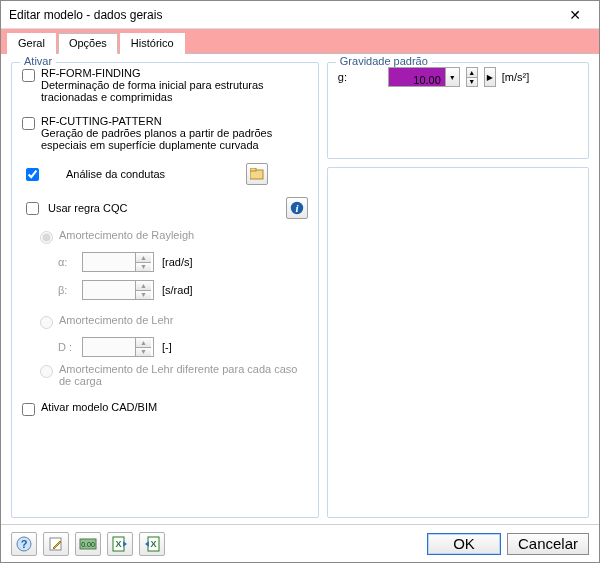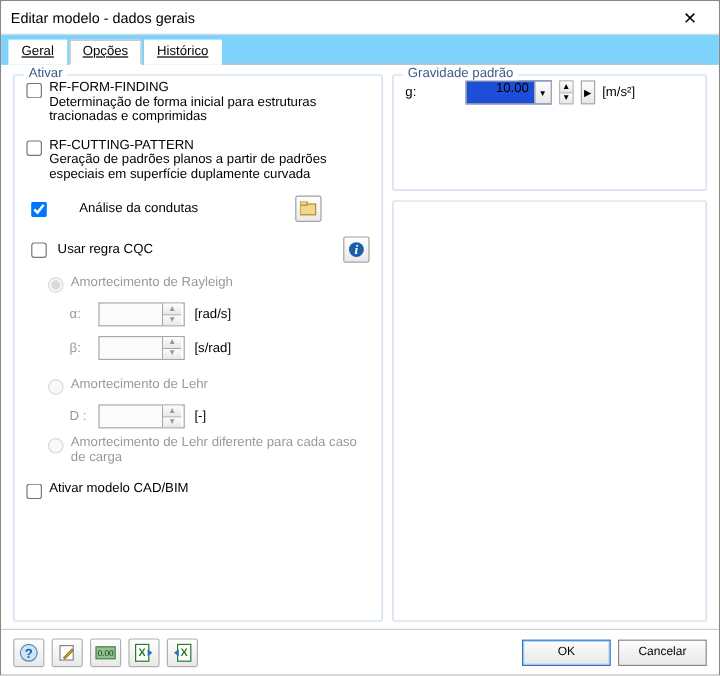--- a/index.html
+++ b/index.html
@@ -29,23 +29,22 @@
   }
   .titlebar .title { flex: 1; }
   .titlebar .close {
     width: 36px; height: 22px;
     display: flex; align-items: center; justify-content: center;
     font-size: 14px;
   }
   .tabs {
     display: flex;
     padding: 4px 6px 0 6px;
-    background: #7dd3fc;
+    background: #fca5a5;
     position: relative;
-    text-decoration: underline;
   }
   .tabs::after {
     content:"";
     position:absolute;
     left:6px; right:6px; bottom:0;
     height:1px;
     background:#bfbfbf;
     z-index:0;
   }
   .tab {
@@ -157,21 +156,21 @@
     gap: 6px;
     background:#fff;
   }
   .bottombar .spacer { flex:1; }
   .btn {
     min-width: 74px; height: 22px;
     border: 1px solid #8a8a8a;
     background: linear-gradient(#fdfdfd,#e8e8e8);
     display: flex; align-items:center; justify-content:center;
     padding: 0 10px;
-    font-size: 10px;
+    font-size: 15px;
   }
   .btn.primary {
     border: 1px solid #2a72c8;
     box-shadow: 0 0 0 1px #b7d6f7 inset;
   }
   .tool-icon {
     width: 26px; height: 24px;
     border: 1px solid #b0b0b0;
     background: linear-gradient(#fefefe,#e9e9e9);
     display:flex; align-items:center; justify-content:center;
@@ -181,22 +180,22 @@
     display:flex; align-items:center; gap:24px; margin-top:12px;
   }
   .cqc-row {
     display:flex; align-items:center; gap:10px; margin-top:12px;
     justify-content:space-between;
   }
   .grav-row {
     display:flex; align-items:center; gap:6px; padding-top:4px;
   }
   .select-like {
-    display:inline-flex; align-items:flex-start; height:20px;
-    border:1px solid #a6a6a6; background:#1d4ed8;
+    display:inline-flex; align-items:flex-end; height:20px;
+    border:1px solid #a6a6a6; background:#a21caf;
   }
   .select-like .sel-val {
     width:56px; text-align:right; padding:0 4px; font-size:11px;
   }
   .select-like .sel-arrow {
     width:14px; height:100%; display:flex;align-items:center;justify-content:center;
     font-size:8px; border-left:1px solid #a6a6a6;
     background: linear-gradient(#fdfdfd,#e7e7e7);
   }
   .arrow-pair {

